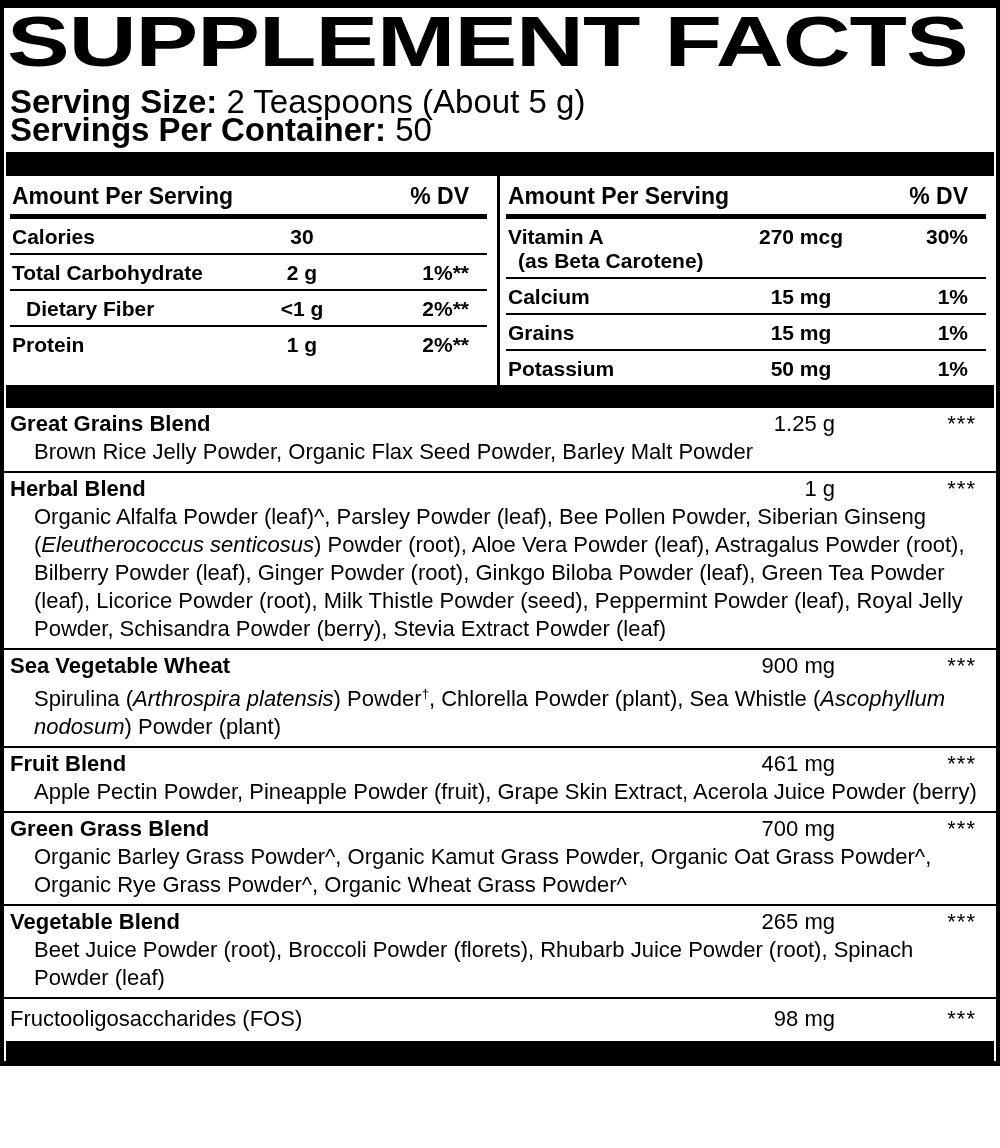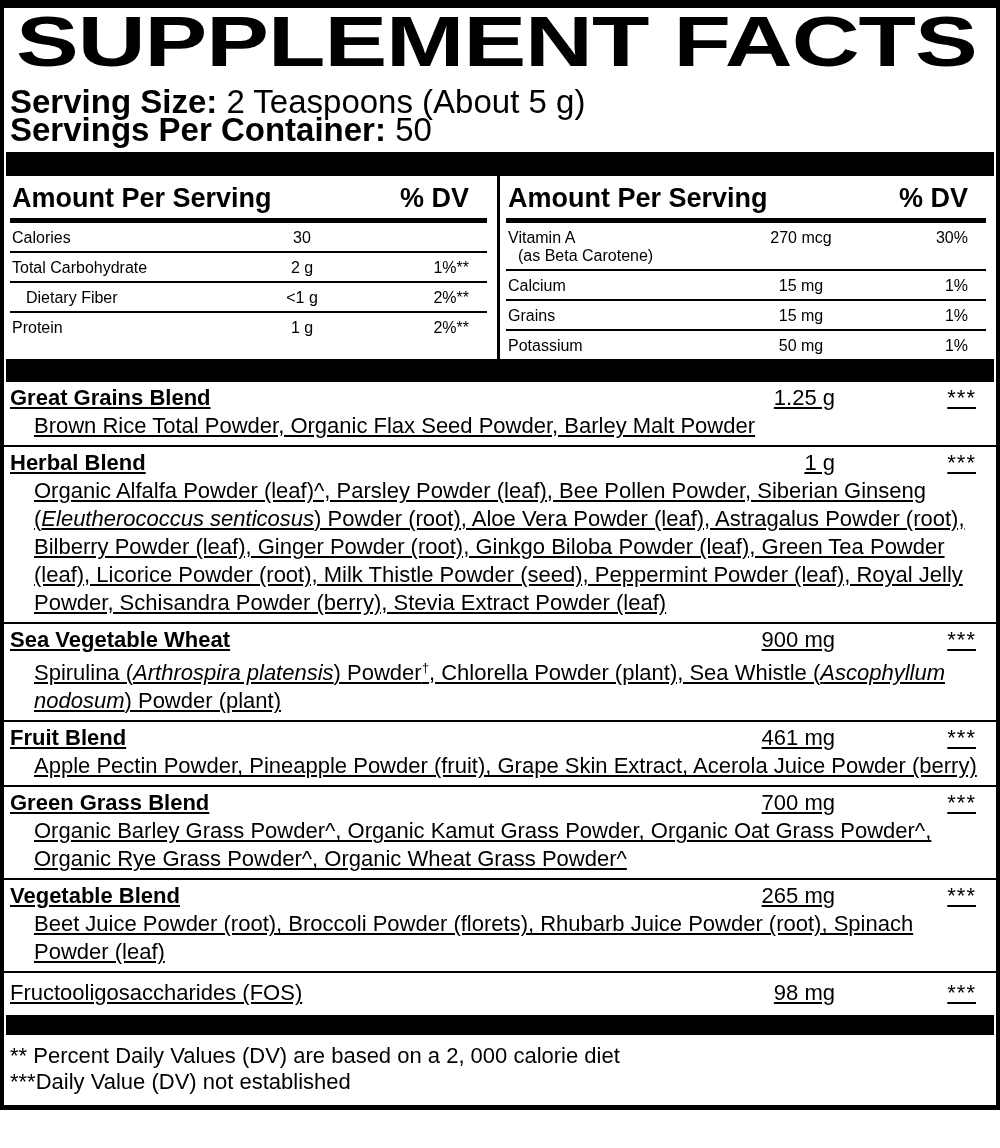--- a/index.html
+++ b/index.html
@@ -10,55 +10,55 @@
     color: #000;
   }
   .label-box {
     width: 1000px;
     border: 4px solid #000;
     border-top-width: 8px;
     border-bottom-width: 5px;
     background: #fff;
   }
   
-  .title-wrap { height: 74px; overflow: visible; padding-left: 12px; }
+  .title-wrap { height: 74px; overflow: visible; padding-left: 3px; }
   .title {
     font-size: 94px; line-height: 94px; font-weight: bold;
     letter-spacing: -1px; white-space: nowrap;
     transform: scale(1.0, 0.74); transform-origin: left top;
     display: inline-block;
   }
   
   .serving { padding: 6px 6px 0 6px; font-size: 33px; line-height: 28px; }
   .serving .bold { font-weight: bold; }
   
   .bar { background: #000; margin: 0 2px; }
   .bar.top  { height: 24px; margin-top: 8px; }
   .bar.mid  { height: 23px; }
   .bar.bot  { height: 20px; }
   
   .cols { display: flex; }
   .col { width: 50%; padding: 0 10px 0 6px; }
   .col.left { border-right: 3px solid #000; }
   .col-header {
     display: flex; justify-content: space-between;
-    font-weight: bold; font-size: 27px;
+    font-weight: bold; font-size: 23px;
     padding: 7px 2px 4px 2px;
     border-bottom: 5px solid #000;
   }
   .col-header .dv-h { padding-right: 16px; margin-left: 34px; }
-  .n-row { display: flex; align-items: flex-start; font-size: 16px; padding: 6px 0 4px 0; }
+  .n-row { display: flex; align-items: flex-start; font-size: 21px; padding: 6px 0 4px 0; font-weight: bold; }
   .n-row.lined { border-bottom: 2px solid #000; }
   .n-name { flex: 1; padding-left: 2px; }
   .n-name .sub { display: block; padding-left: 10px; }
   .n-name.indent { padding-left: 16px; }
   .n-amt { width: 150px; text-align: center; }
   .n-dv { width: 110px; text-align: right; padding-right: 18px; }
   
-  .blends { font-size: 22px; text-decoration: underline; }
+  .blends { font-size: 22px; }
   .blend { border-bottom: 2px solid #000; padding: 2px 6px 3px 6px; }
   .blend.no-line { border-bottom: none; }
   .b-head { display: flex; line-height: 27px; }
   .b-name { font-weight: bold; flex: 1; }
   .b-name.normal { font-weight: normal; }
   .b-amt { width: 150px; text-align: right; padding-right: 20px; }
   .b-stars { width: 135px; text-align: right; padding-right: 14px; letter-spacing: 1px; }
   .b-ing { padding: 1px 0 2px 24px; line-height: 28px; }
   .ital { font-style: italic; }
   .supr { font-size: 60%; vertical-align: super; }
@@ -139,21 +139,21 @@
   <div class="bar mid"></div>
 
   <div class="blends">
 
     <div class="blend">
       <div class="b-head">
         <span class="b-name">Great Grains Blend</span>
         <span class="b-amt">1.25 g</span>
         <span class="b-stars">***</span>
       </div>
-      <div class="b-ing"><span>Brown Rice Total Powder, Organic Flax Seed Powder, Barley Malt Powder</span></div>
+      <div class="b-ing"><span>Brown Rice Jelly Powder, Organic Flax Seed Powder, Barley Malt Powder</span></div>
     </div>
 
     <div class="blend">
       <div class="b-head">
         <span class="b-name">Herbal Blend</span>
         <span class="b-amt">1 g</span>
         <span class="b-stars">***</span>
       </div>
       <div class="b-ing"><span>Organic Alfalfa Powder (leaf)^, Parsley Powder (leaf), Bee Pollen Powder, Siberian Ginseng (</span><span class="ital">Eleutherococcus senticosus</span><span>) Powder (root), Aloe Vera Powder (leaf), Astragalus Powder (root), Bilberry Powder (leaf), Ginger Powder (root), Ginkgo Biloba Powder (leaf), Green Tea Powder (leaf), Licorice Powder (root), Milk Thistle Powder (seed), Peppermint Powder (leaf), Royal Jelly Powder, Schisandra Powder (berry), Stevia Extract Powder (leaf)</span></div>
     </div>
@@ -199,18 +199,14 @@
         <span class="b-name normal">Fructooligosaccharides (FOS)</span>
         <span class="b-amt">98 mg</span>
         <span class="b-stars">***</span>
       </div>
     </div>
 
   </div>
 
   <div class="bar bot"></div>
 
-  <div class="footnotes">
-    <div>** Percent Daily Values (DV) are based on a 2, 000 calorie diet</div>
-    <div>***Daily Value (DV) not established</div>
-  </div>
 
 </div>
 
 </body></html>

